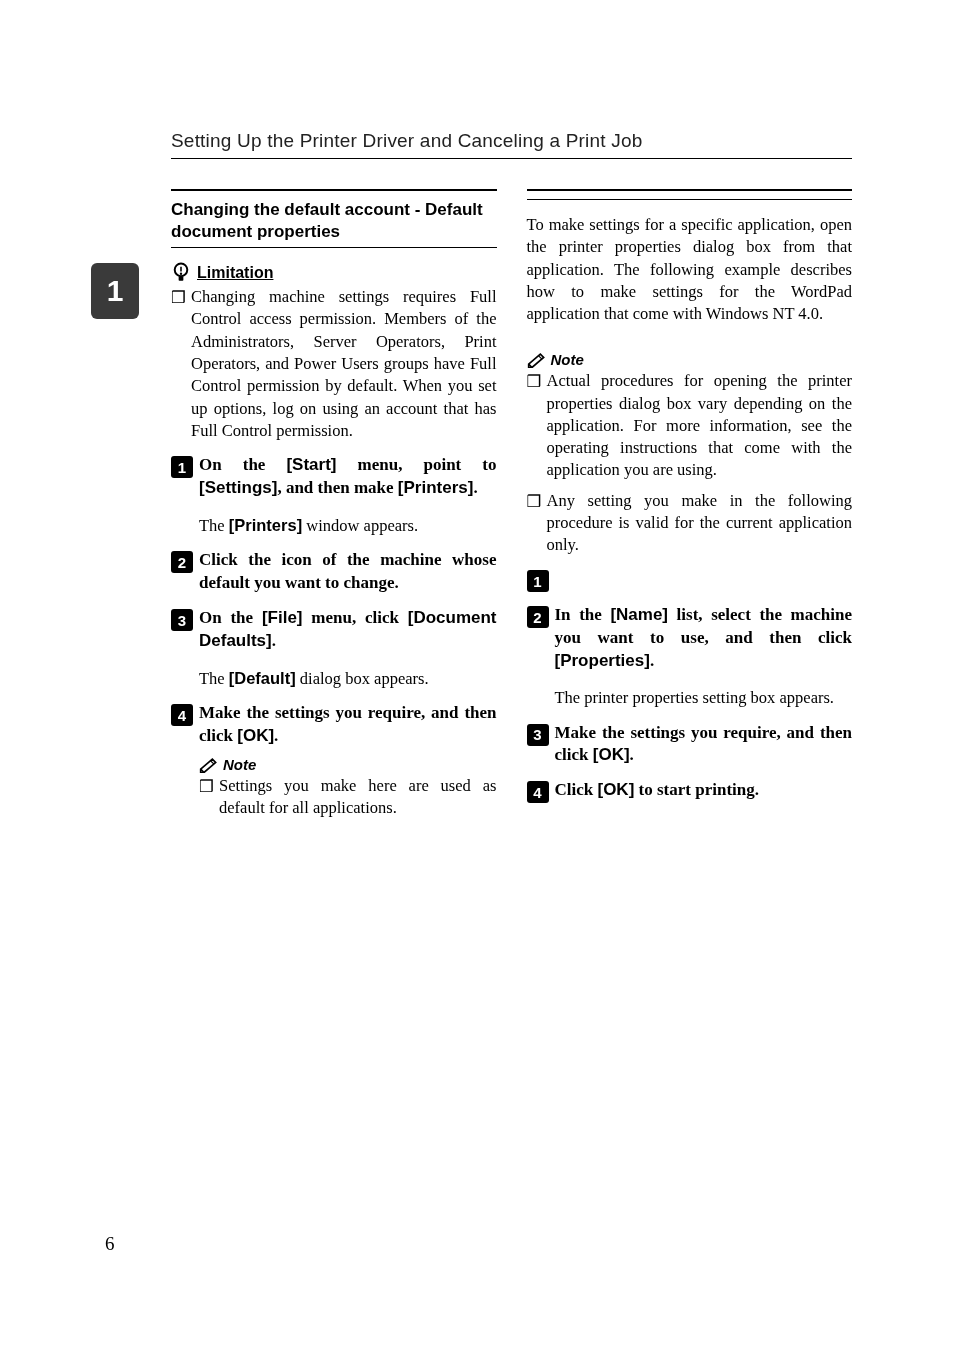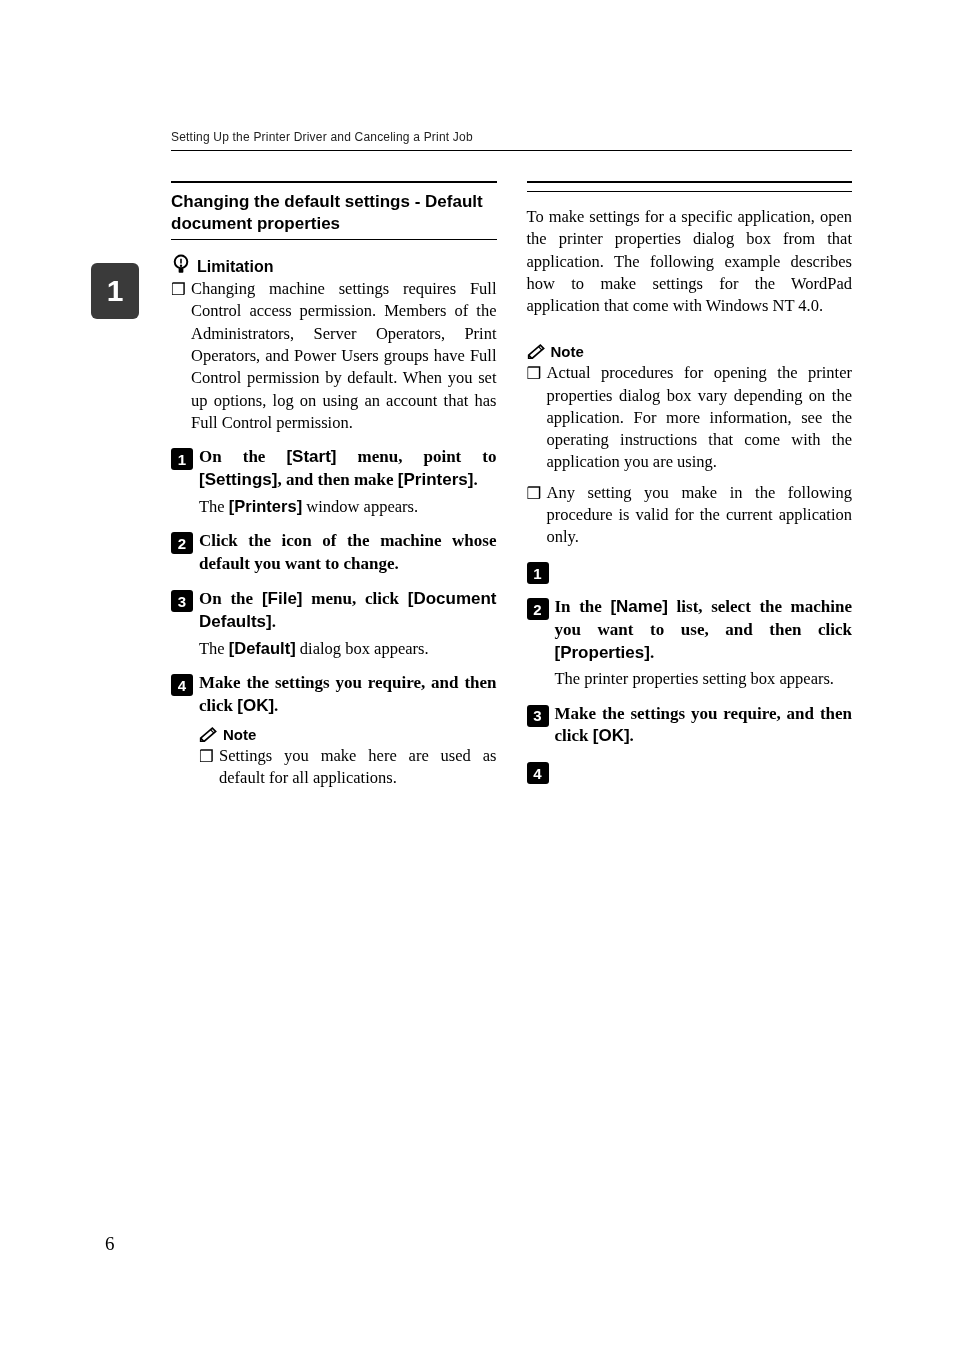--- a/index.html
+++ b/index.html
@@ -12,21 +12,21 @@
     position: relative;
     padding: 0;
   }
   .page {
     width: 100%;
     height: 100%;
     position: relative;
   }
   .running-head {
     font-family: Arial, Helvetica, sans-serif;
-    font-size: 12px;
+    font-size: 19px;
     color: #222;
     padding: 130px 0 6px 171px;
     letter-spacing: 0.2px;
   }
   .running-head-rule {
     border: none;
     border-top: 1px solid #000;
     margin: 0 102px 0 171px;
   }
   .side-tab {
@@ -66,22 +66,23 @@
     line-height: 1.3;
     margin-bottom: 4px;
   }
   .sub-rule-thin {
     border: none;
     border-top: 1px solid #000;
     margin: 0 0 14px 0;
   }
   .label-row {
     display: flex;
-    align-items: flex-end;
+    align-items: center;
     margin: 12px 0 2px 0;
+    text-decoration: underline;
   }
   .lightbulb {
     width: 20px;
     height: 22px;
     display: inline-block;
     margin-right: 6px;
   }
   .label-title {
     font-family: Arial, Helvetica, sans-serif;
     font-size: 16px;
@@ -146,37 +147,38 @@
     font-family: 'Book Antiqua', Palatino, Georgia, serif;
   }
   .step-text .ui {
     font-family: Arial, Helvetica, sans-serif;
     font-weight: bold;
   }
   .step-body {
     font-size: 16.5px;
     line-height: 1.35;
     text-align: justify;
-    margin: 3px 0 6px 28px;
+    margin: 14px 0 6px 28px;
     font-family: 'Book Antiqua', Palatino, Georgia, serif;
   }
   .step-body .ui {
     font-family: Arial, Helvetica, sans-serif;
     font-weight: bold;
   }
   .note-block {
     margin: 8px 0 2px 28px;
   }
   .note-nested-list {
     margin-left: 28px;
   }
   .note-head {
     display: flex;
-    align-items: flex-start;
+    align-items: flex-end;
     margin-bottom: 2px;
+    font-style: italic;
   }
   .pencil-icon {
     width: 20px;
     height: 16px;
     margin-right: 4px;
   }
   .note-label {
     font-family: Arial, Helvetica, sans-serif;
     font-size: 15px;
     font-weight: bold;
@@ -196,21 +198,21 @@
 
   <div class="running-head">Setting Up the Printer Driver and Canceling a Print Job</div>
   <hr class="running-head-rule">
 
   <div class="side-tab">1</div>
 
   <div class="columns">
 
     <div class="col">
       <hr class="sub-rule">
-      <div class="sub-heading">Changing the default settings - Default document properties</div>
+      <div class="sub-heading">Changing the default account - Default document properties</div>
       <hr class="sub-rule-thin">
 
       <div class="label-row">
         <svg class="lightbulb" viewBox="0 0 24 28">
           <circle cx="12" cy="10" r="8" fill="none" stroke="#000" stroke-width="2.5"></circle>
           <rect x="9" y="18" width="6" height="6" rx="1" fill="#000"></rect>
           <line x1="12" y1="6" x2="12" y2="12" stroke="#000" stroke-width="2"></line>
           <circle cx="12" cy="15" r="1.5" fill="#000"></circle>
         </svg>
         <span class="label-title">Limitation</span>
@@ -325,20 +327,23 @@
           <span class="step-num">3</span>
           <span class="step-text">
             <span>Make the settings you require, and then click </span><span class="ui">[OK]</span><span>.</span>
           </span>
         </div>
       </div>
 
       <div class="step">
         <div class="step-head">
           <span class="step-num">4</span>
+          <span class="step-text">
+            <span>Click </span><span class="ui">[OK]</span><span> to start printing.</span>
+          </span>
         </div>
       </div>
 
     </div>
   </div>
 
   <div class="page-number">6</div>
 </div>
 
 </body></html>

